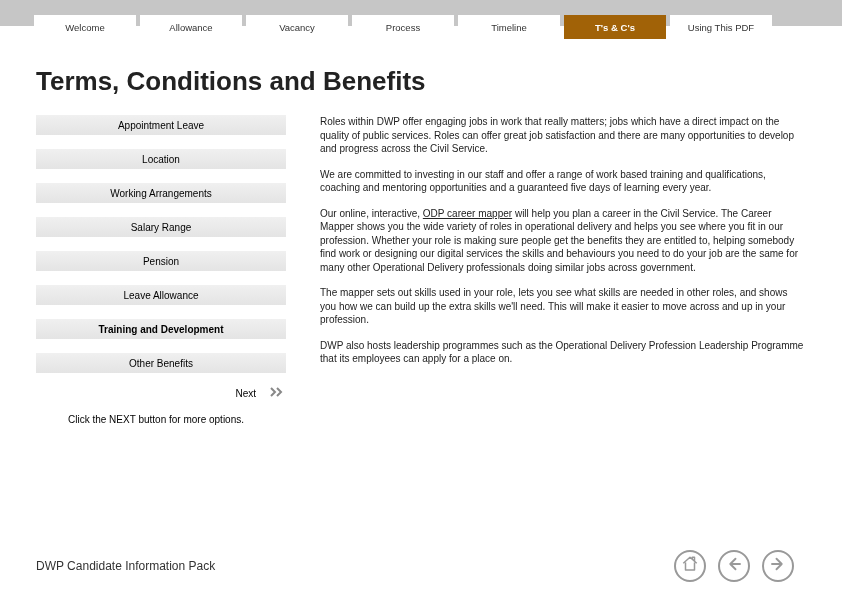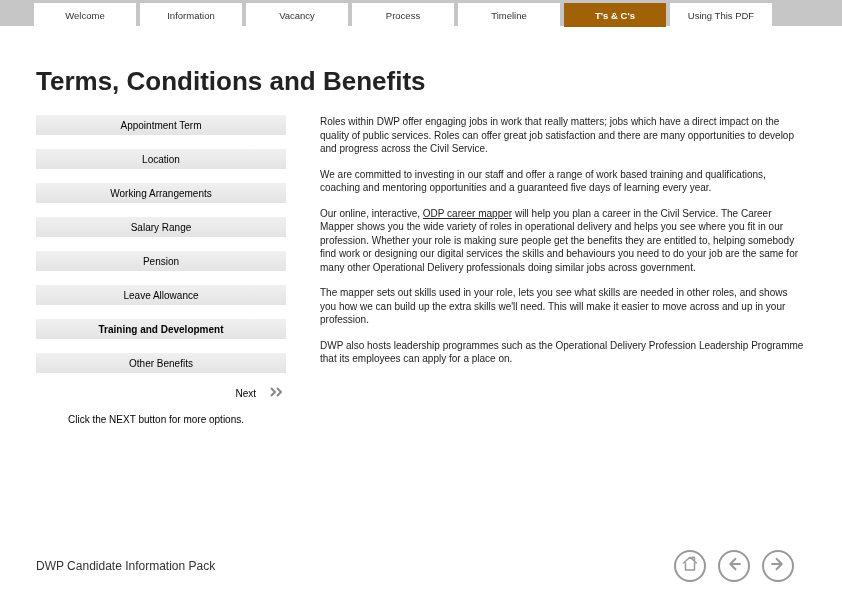--- a/index.html
+++ b/index.html
@@ -20,21 +20,21 @@
   }
   .tab {
     background: #fff;
     height: 24px;
     width: 102px;
     display: flex;
     align-items: center;
     justify-content: center;
     font-size: 9.5px;
     color: #333;
-    margin-top: 3px;
+    margin-top: 15px;
     cursor: pointer;
   }
   .tab.active {
     background: #a16207;
     color: #fff;
     font-weight: bold;
   }
   .content {
     padding: 40px 36px 0 36px;
   }
@@ -116,33 +116,33 @@
     justify-content: center;
     cursor: pointer;
   }
   .circ-btn svg { width: 18px; height: 18px; }
 </style>
 </head>
 <body>
 
 <div class="topbar">
   <div class="tab">Welcome</div>
-  <div class="tab">Information</div>
+  <div class="tab">Allowance</div>
   <div class="tab">Vacancy</div>
   <div class="tab">Process</div>
   <div class="tab">Timeline</div>
   <div class="tab active">T's &amp; C's</div>
   <div class="tab">Using This PDF</div>
 </div>
 
 <div class="content">
   <h1>Terms, Conditions and Benefits</h1>
   <div class="main">
     <div class="left">
-      <div class="section-btn">Appointment Term</div>
+      <div class="section-btn">Appointment Leave</div>
       <div class="section-btn">Location</div>
       <div class="section-btn">Working Arrangements</div>
       <div class="section-btn">Salary Range</div>
       <div class="section-btn">Pension</div>
       <div class="section-btn">Leave Allowance</div>
       <div class="section-btn active">Training and Development</div>
       <div class="section-btn">Other Benefits</div>
 
       <div class="next-row">
         <span>Next</span>

